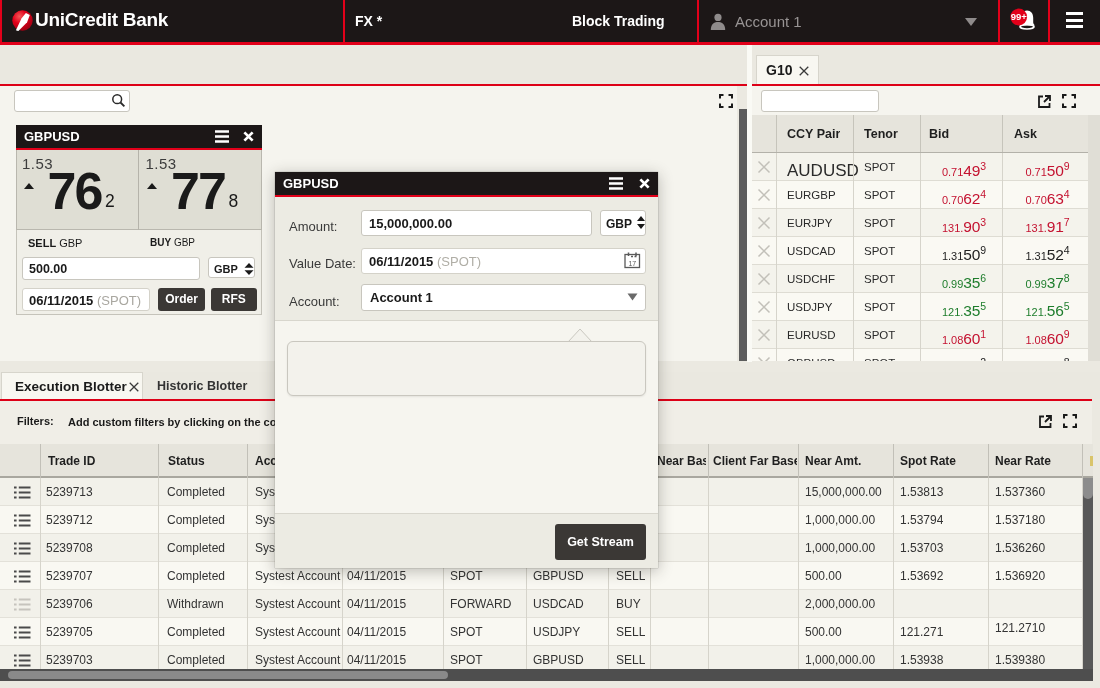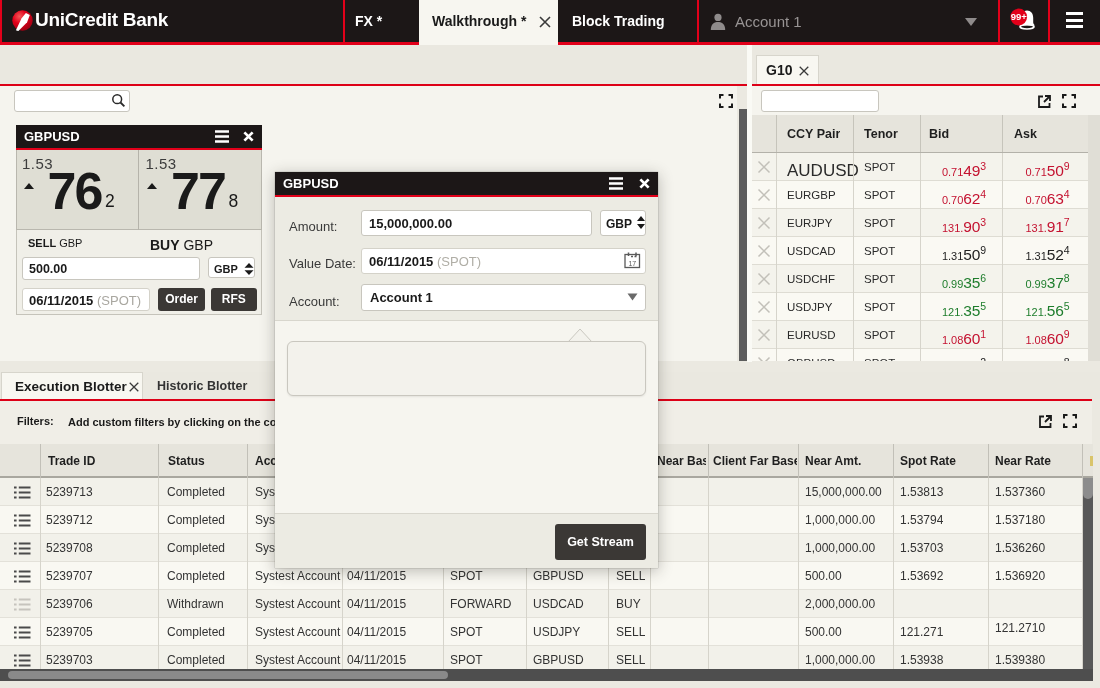--- a/index.html
+++ b/index.html
@@ -46,25 +46,20 @@
           <stop offset="45%" stop-color="#e2001a"></stop>
           <stop offset="100%" stop-color="#9d0013"></stop>
     </radialGradient>
       </defs>
     <circle cx="0" cy="0" r="10.2" fill="url(#lg)"></circle>
     <path d="M -6.6 9.8 L -0.9 -2.2 L 3.4 -7.6 L 7.3 -5.4 L 4.6 1.8 L -4.2 10.6 Z" fill="#fff"></path>
   </svg>
   <div id="logotext">UniCredit Bank</div>
   <div class="redv" style="left:343px;"></div>
   <div class="toptab" style="left:355px;">FX *</div>
-  <div id="tab-active-top"><span style="margin-left:13px;">Walkthrough *</span>
-    <svg class="abs" style="left:119px;top:15px;" width="14" height="14" viewBox="0 0 14 14">
-        <path d="M2 2 L12 12 M12 2 L2 12" stroke="#3a3a3a" stroke-width="1.6" fill="none"></path>
-      </svg>
-  </div>
   <div class="toptab" style="left:572px;">Block Trading</div>
   <div class="redv" style="left:697px;"></div>
   <svg class="abs" style="left:709px;top:12px;" width="18" height="18" viewBox="0 0 18 18">
     <circle cx="9" cy="5.4" r="3.6" fill="#8f8b8b"></circle>
     <path d="M1.8 18 C1.8 11.5 6 10 9 10 C12 10 16.2 11.5 16.2 18 Z" fill="#8f8b8b"></path>
   </svg>
   <div id="acct">Account 1</div>
   <svg class="abs" style="left:963px;top:17px;" width="16" height="10" viewBox="0 0 16 10">
       <path d="M2 1 L14 1 L8 9 Z" fill="#8f8b8b"></path>
     </svg>
@@ -119,21 +114,21 @@
     <div class="abs" style="left:89px;top:68px;font-size:17.5px;line-height:17.5px;color:#1a1a1a;">2</div>
     <div class="abs" style="left:129.5px;top:30px;font-size:15px;letter-spacing:0.5px;color:#3c3c3c;">1.53</div>
     <svg class="abs" style="left:131px;top:58px;" width="10" height="6" viewBox="0 0 10 6">
         <path d="M5 0 L10 6 L0 6 Z" fill="#1a1a1a"></path>
       </svg>
     <div class="abs" style="left:155px;top:39.8px;font-size:52px;line-height:52px;font-weight:bold;color:#1a1a1a;letter-spacing:-1.8px;">77</div>
     <div class="abs" style="left:212.5px;top:68px;font-size:17.5px;line-height:17.5px;color:#1a1a1a;">8</div>
 
     <div class="abs" style="left:0;top:105px;width:244px;height:84px;background:#f0efe8;border:1px solid #c5c3ba;border-top:none;"></div>
     <div class="abs" style="left:12px;top:112px;font-size:11px;color:#1a1a1a;"><b>SELL</b> GBP</div>
-    <div class="abs" style="left:134px;top:112px;font-size:14px;color:#1a1a1a;"><b>BUY</b> GBP</div>
+    <div class="abs" style="left:134px;top:112px;font-size:10px;color:#1a1a1a;"><b>BUY</b> GBP</div>
     <div class="abs" style="left:6px;top:132px;width:176px;height:21px;background:#fff;border:1px solid #c8c6be;border-radius:3px;"></div>
     <div class="abs" style="left:13px;top:137px;font-size:12.5px;font-weight:bold;color:#1a1a1a;">500.00</div>
     <div class="abs" style="left:192px;top:132px;width:47px;height:21px;background:#fff;border:1px solid #c8c6be;border-radius:3px;box-sizing:border-box;"></div>
     <div class="abs" style="left:198px;top:138px;font-size:11px;font-weight:bold;color:#1a1a1a;">GBP</div>
     <svg class="abs" style="left:227.5px;top:137.5px;" width="10" height="12" viewBox="0 0 10 12">
         <path d="M5 0 L9.5 4.7 L0.5 4.7 Z M5 12 L0.5 7.3 L9.5 7.3 Z" fill="#1a1a1a"></path>
       </svg>
     <div class="abs" style="left:6px;top:163px;width:128px;height:23px;background:#fff;border:1px solid #d4d2c9;border-radius:3px;box-sizing:border-box;"></div>
     <div class="abs" style="left:13px;top:168px;font-size:13px;color:#1a1a1a;"><b>06/11/2015</b> <span style="color:#a9a7a0;">(SPOT)</span></div>
     <div class="dbtn" style="left:142px;top:163px;width:47px;height:23px;line-height:23px;font-size:12px;">Order</div>

